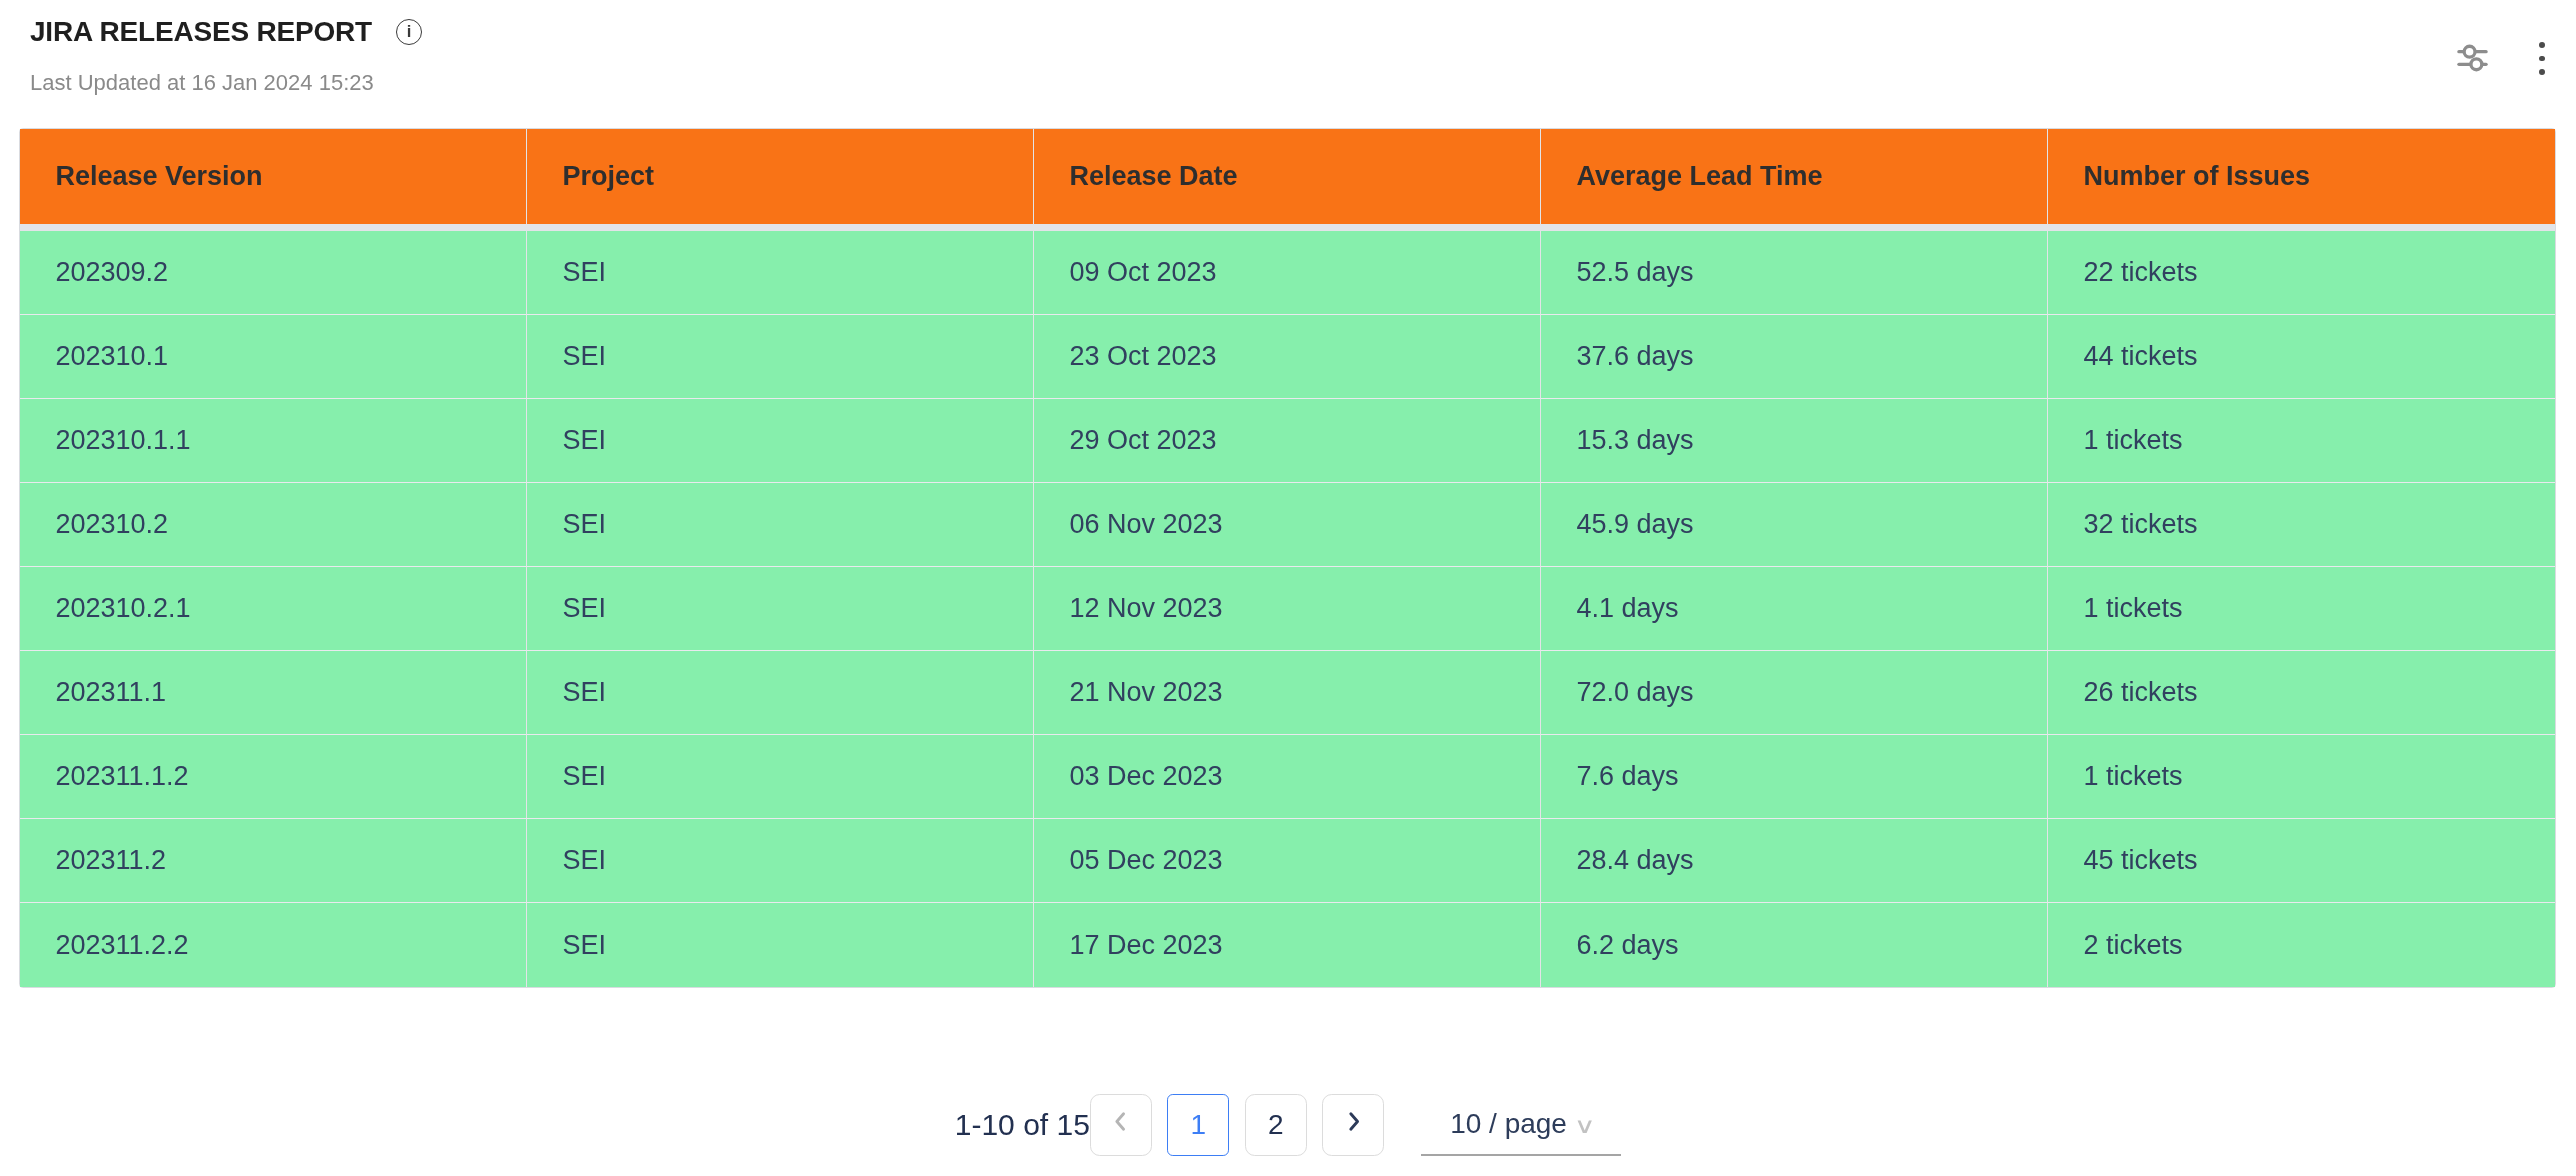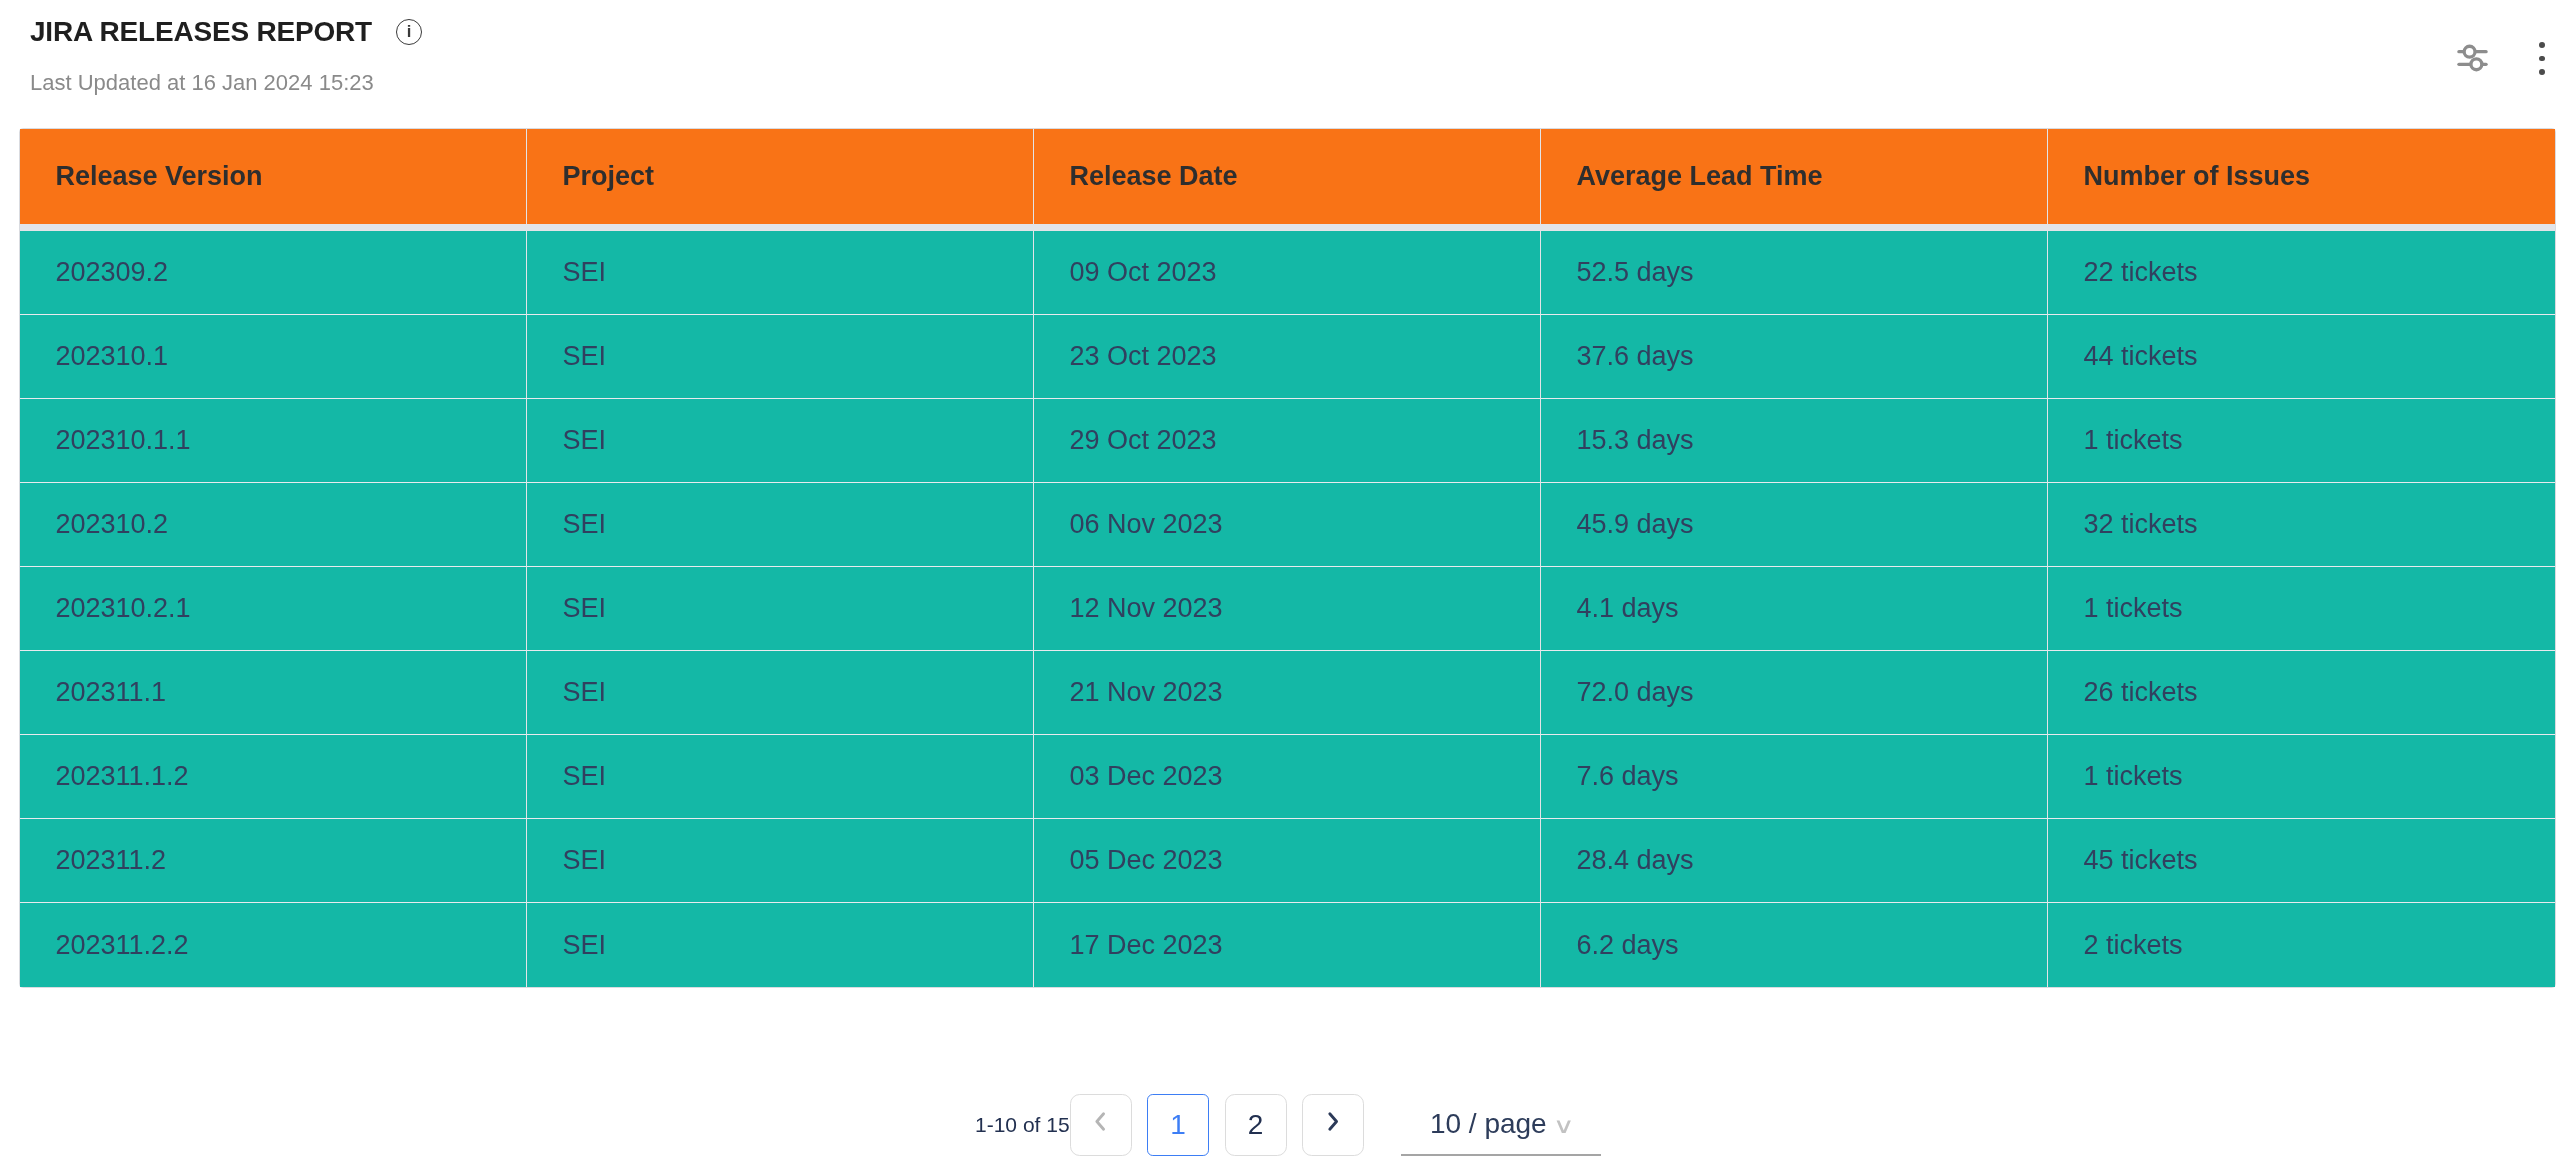--- a/index.html
+++ b/index.html
@@ -28,30 +28,30 @@
   }
   table{width:100%;border-collapse:separate;border-spacing:0;table-layout:fixed;}
   th,td{padding:0 0 0 35px;text-align:left;vertical-align:middle;box-sizing:border-box;}
   th{
     height:102px;font-size:27px;font-weight:600;color:#2e2e2e;
     border-bottom:7.8px solid #e2e4e8;border-right:1px solid #e3e4e8;background:#f97316;
   }
   th:last-child{border-right:none;}
   td{
     height:84px;font-size:27px;font-weight:400;color:#31405f;
-    border-bottom:1px solid #e9eaee;border-right:1px solid #e3e4e8;background:#14b8a6;
+    border-bottom:1px solid #e9eaee;border-right:1px solid #e3e4e8;background:#86efac;
   }
   td:last-child{border-right:none;}
   tbody tr:last-child td{border-bottom:none;}
   
   .pagination{
     position:absolute;left:0;top:1094px;width:2576px;height:62px;
     display:flex;align-items:center;justify-content:center;
   }
-  .range-label{font-size:21px;color:#223050;}
+  .range-label{font-size:30px;color:#223050;}
   .pg-btn{
     width:62px;height:62px;box-sizing:border-box;background:#fff;
     border:1.9px solid #dcdcdc;border-radius:9.7px;margin-right:15.5px;
     display:flex;align-items:center;justify-content:center;
     font-size:28px;color:#223050;cursor:pointer;font-family:inherit;
   }
   .pg-btn.disabled{cursor:default;}
   .pg-btn.active{border:1.9px solid #3d7ef5;border-radius:5.8px;color:#3d7ef5;}
   .page-size{
     height:62px;box-sizing:border-box;margin-left:21.4px;min-width:200px;

